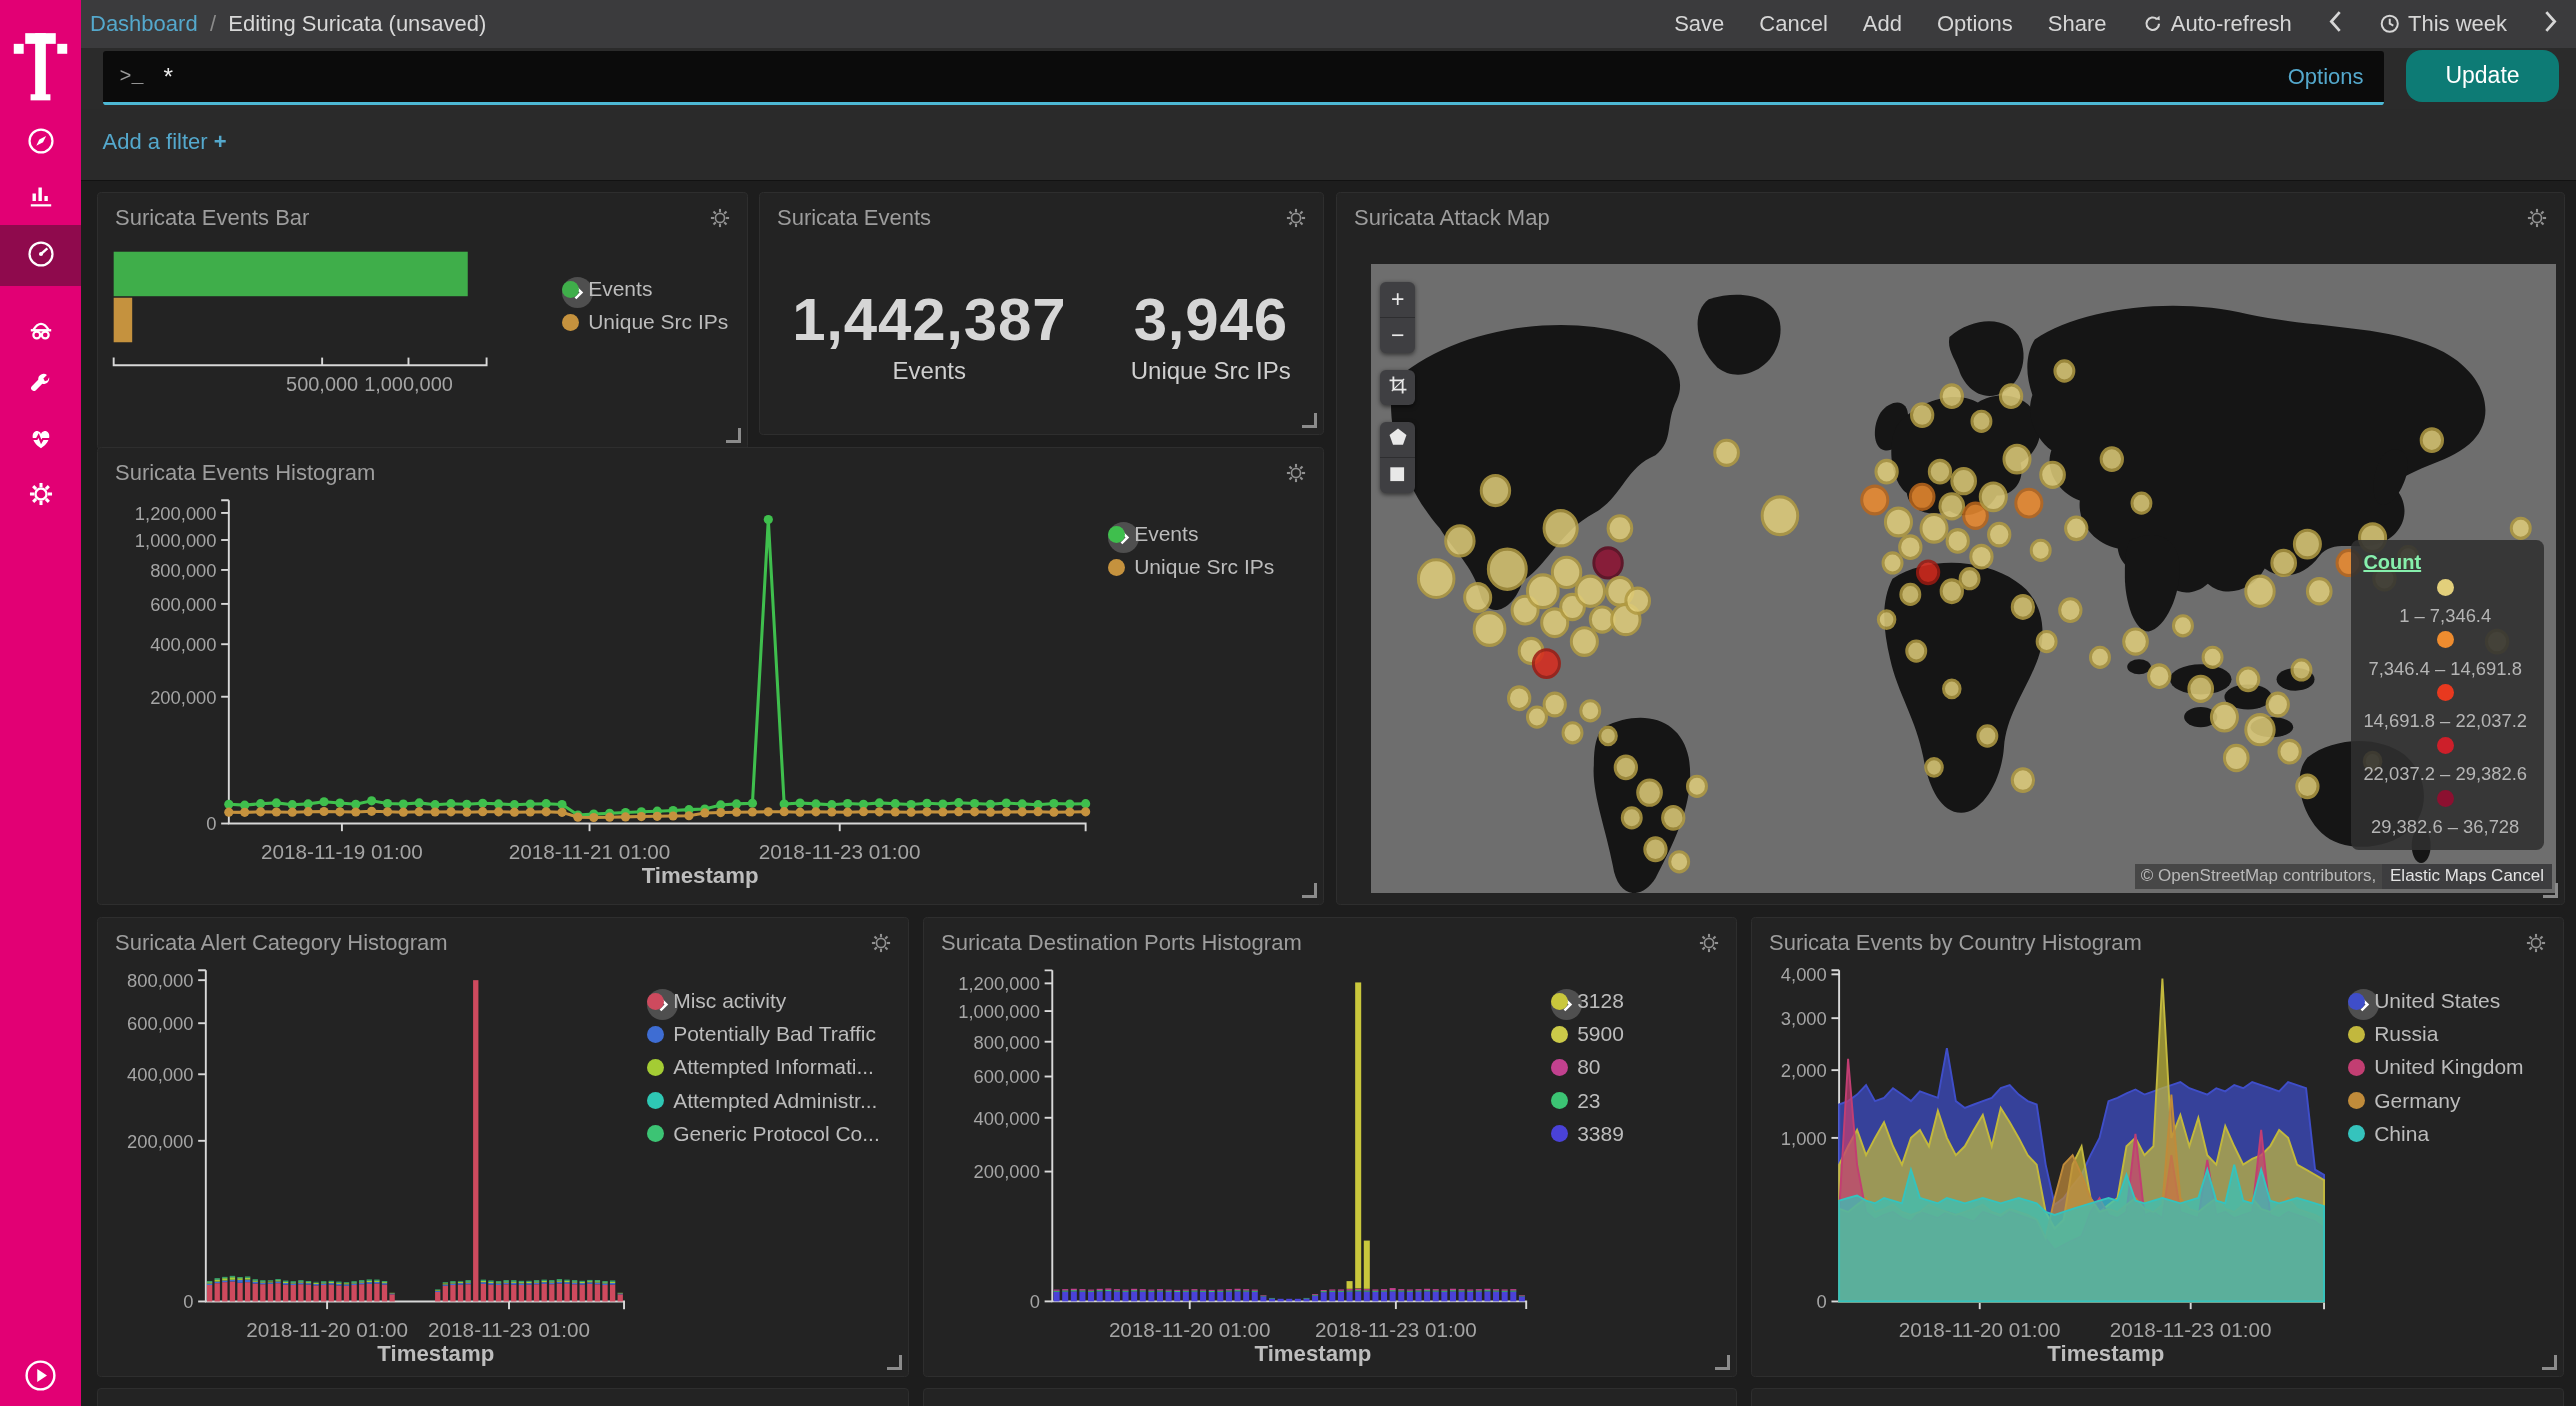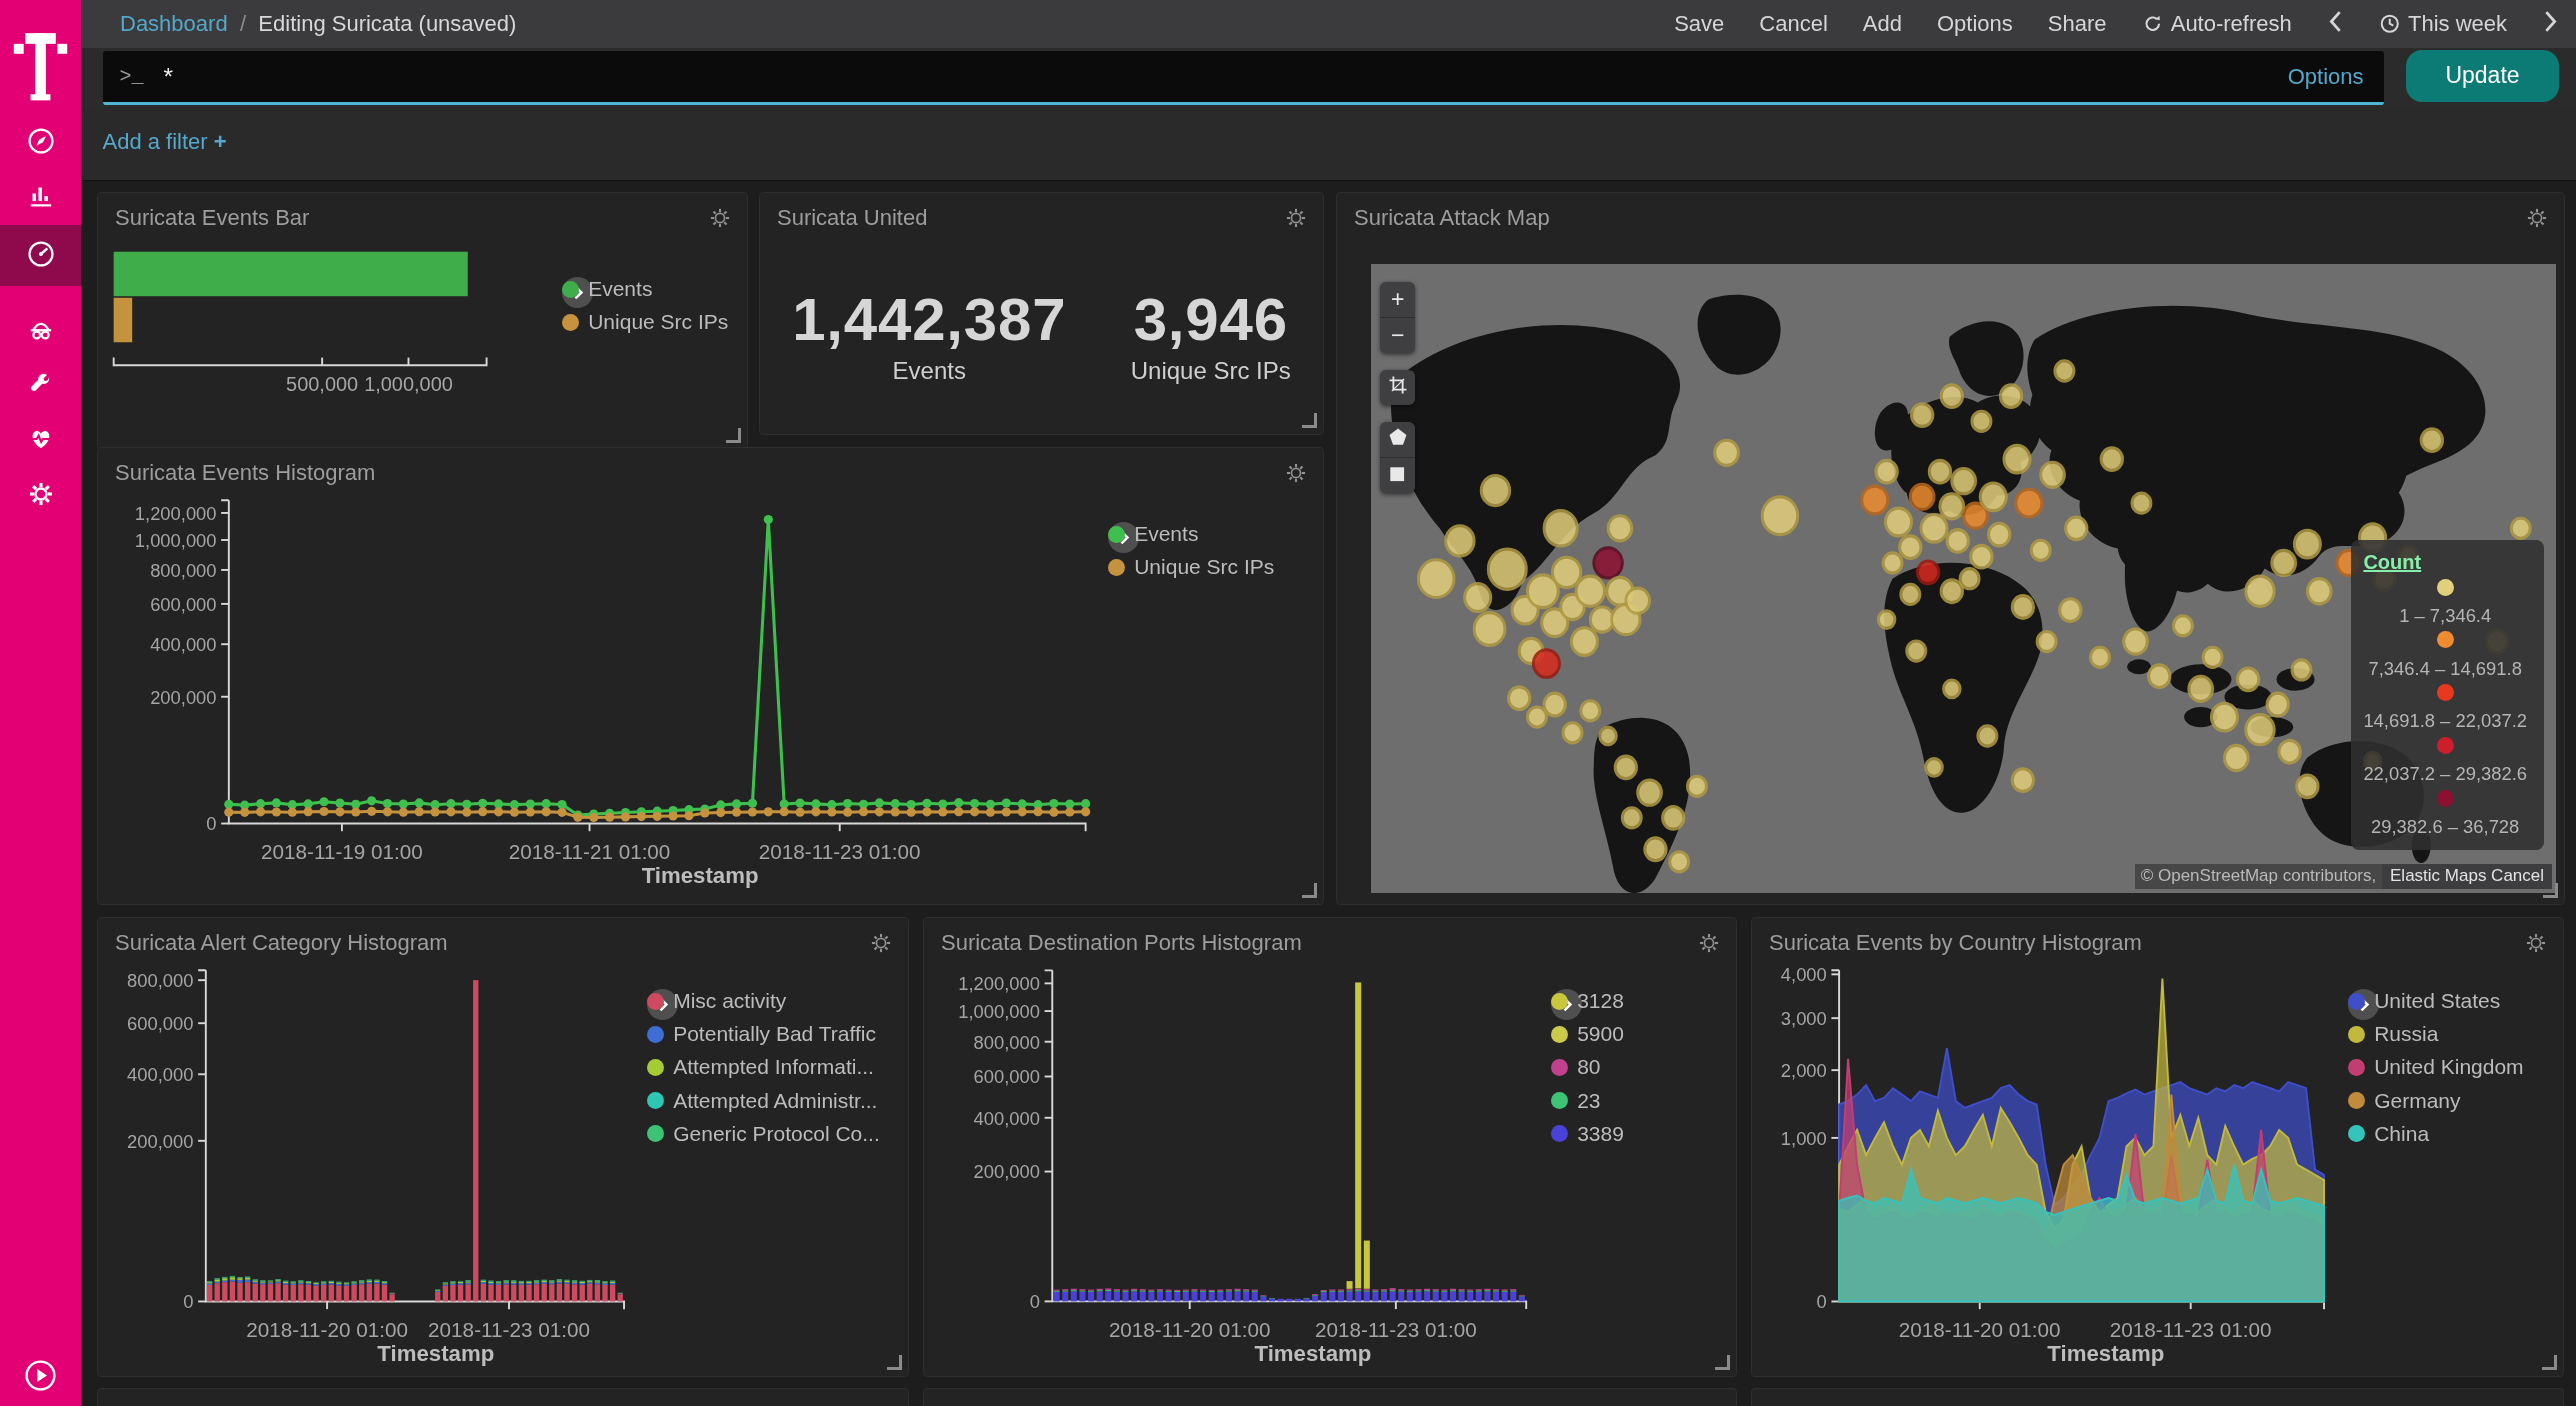--- a/index.html
+++ b/index.html
@@ -9,21 +9,21 @@
   #sidebar{position:absolute;left:0;top:0;width:81px;height:1406px;background:#e20074;z-index:40;}
   .side-logo{position:absolute;left:0;top:0;width:81px;height:132px;display:flex;align-items:center;justify-content:center;}
   .side-items{position:absolute;top:115px;left:0;width:81px;}
   .side-item{width:81px;height:55px;display:flex;align-items:center;justify-content:center;cursor:pointer;}
   .side-item.selected{background:#8f0a4d;height:61px;}
   .side-item.gap{margin-top:17px;}
   .side-bottom{position:absolute;bottom:9.2px;left:0;width:81px;display:flex;justify-content:center;}
 
   
   #topbar{position:absolute;left:81px;top:0;right:0;height:48px;background:#3b3b3d;display:flex;align-items:center;z-index:30;}
-  .crumbs{margin-left:39px;font-size:22px;display:flex;gap:12.3px;align-items:center;}
+  .crumbs{margin-left:9px;font-size:22px;display:flex;gap:12.3px;align-items:center;}
   .crumb-link{color:#54a8cc;cursor:pointer;}
   .crumb-sep{color:#8b8b8b;}
   .crumb-cur{color:#d8d8d8;}
   .top-actions{margin-left:auto;margin-right:17px;display:flex;align-items:center;gap:35px;font-size:22px;color:#d6d6d6;}
   .top-actions .act{cursor:pointer;display:flex;align-items:center;gap:7.7px;}
   .tiny-ic{display:inline-flex;}
 
   
   #querybar{position:absolute;left:81px;top:48px;right:0;height:61px;background:#2b2b2b;z-index:20;}
   .q-input{position:absolute;left:21.5px;top:3.1px;width:2281px;height:51px;background:#0b0b0b;border-radius:3.1px;border-bottom:3.1px solid #4db8d4;display:flex;align-items:center;}
@@ -261,21 +261,21 @@
         </div>
         <div class="leg-item">
           <span class="leg-dot" style="background: rgb(197, 146, 62);"></span>
           <span class="leg-label">Unique Src IPs</span>
         </div>
       </div>
   </div>
 </div>
 
 <div class="panel" style="left:759px;top:192px;width:565px;height:243px;">
-  <div class="panel-title">Suricata United</div>
+  <div class="panel-title">Suricata Events</div>
   <div class="panel-gear">
     <svg width="26" height="26" viewBox="0 0 40 40">
         <circle cx="20" cy="20" r="7" fill="none" stroke="#919191" stroke-width="2.6"></circle>
         <g stroke="#919191" stroke-width="3.2">
           <path d="M20 6 V11"></path>
           <path d="M20 29 V34"></path>
           <path d="M6 20 H11"></path>
           <path d="M29 20 H34"></path>
           <path d="M10 10 L13.6 13.6"></path>
           <path d="M26.4 26.4 L30 30"></path>

